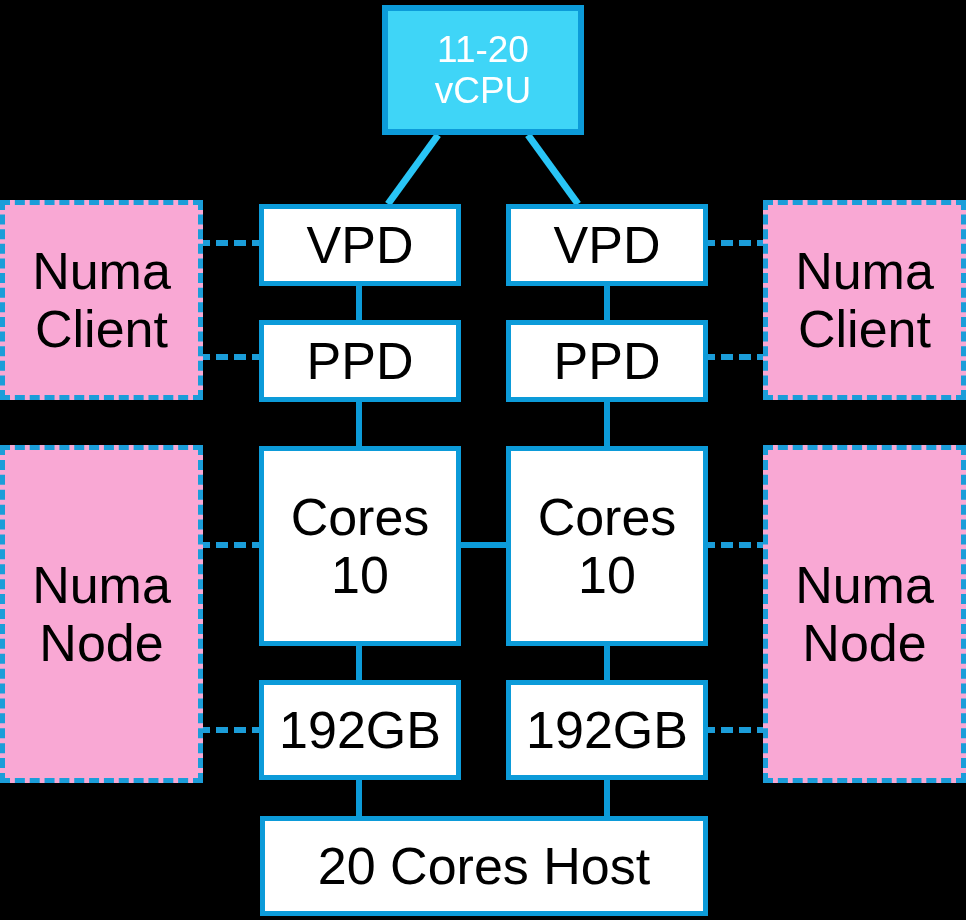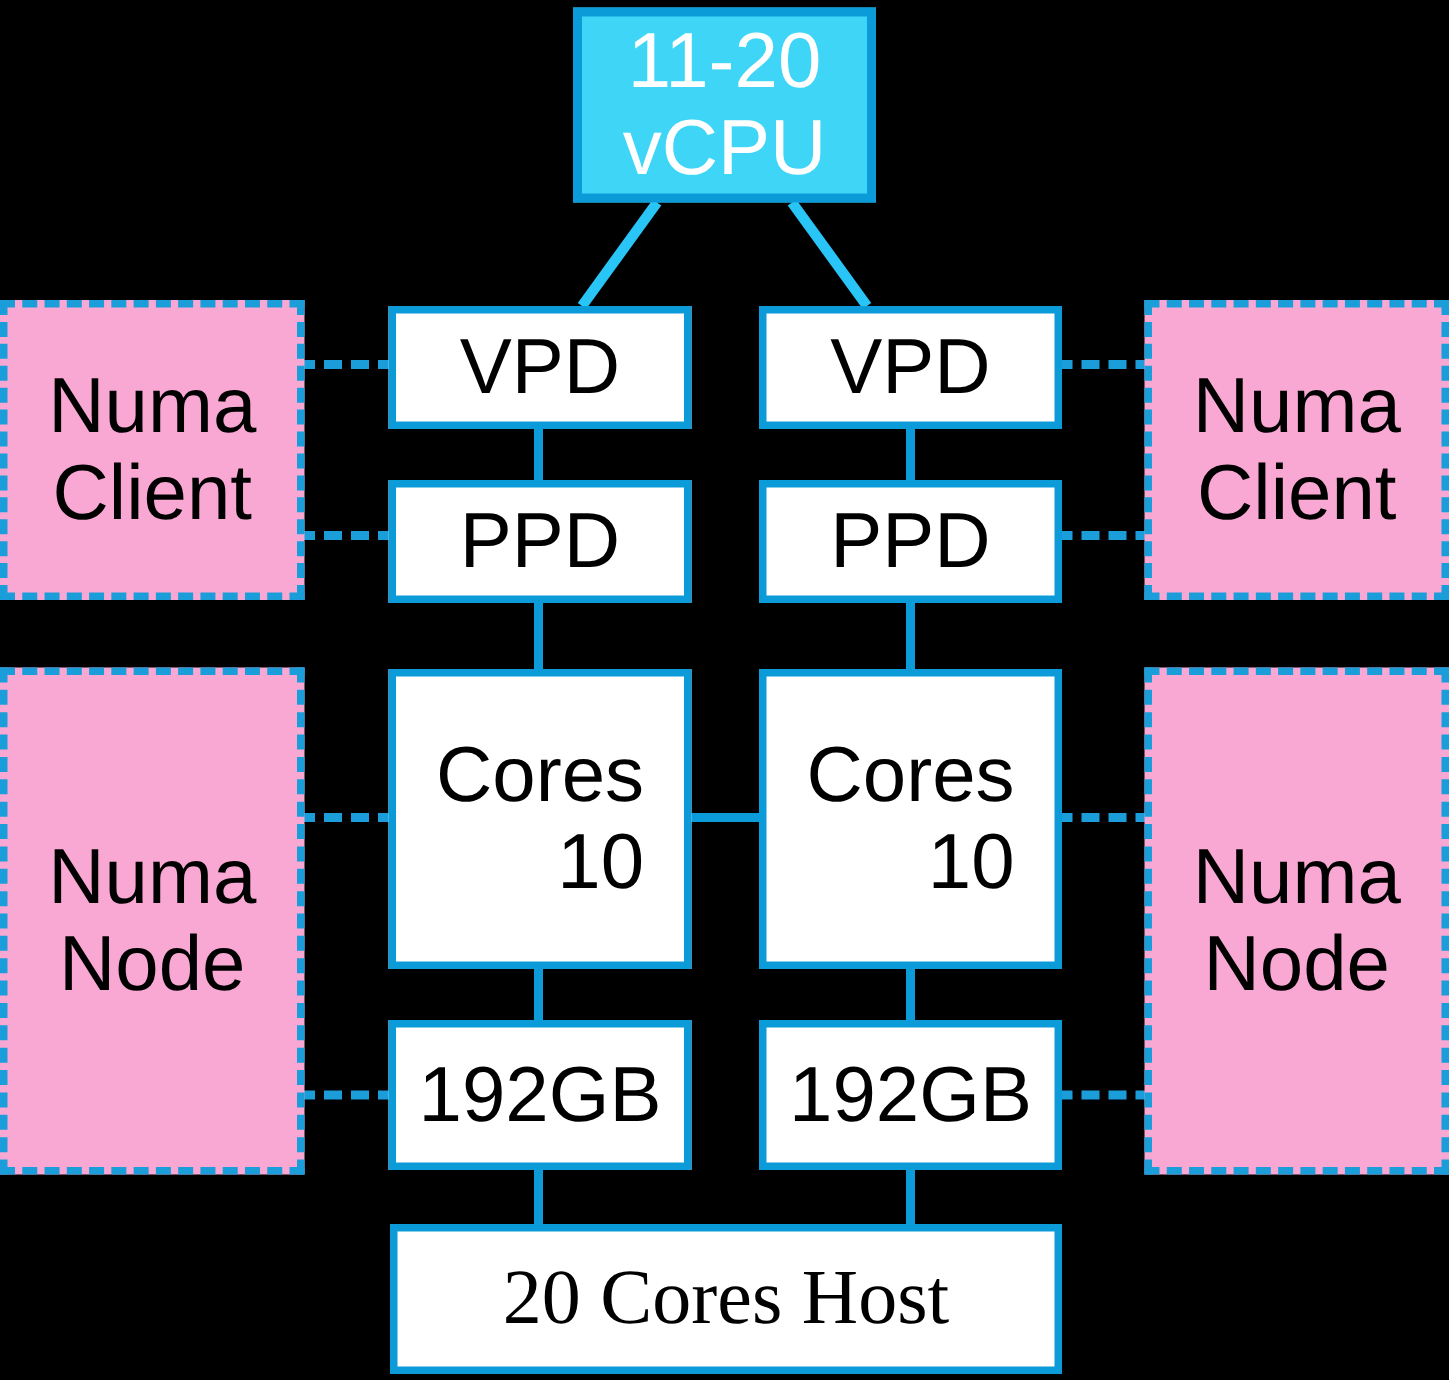--- a/index.html
+++ b/index.html
@@ -28,34 +28,33 @@
     justify-content: center;
     text-align: center;
     background: #ffffff;
     color: #000000;
     line-height: 1.12;
     white-space: pre-line;
     z-index: 3;
   }
   .node.solid {
     border: 5px solid #0C9BD9;
-    text-align: right;
   }
   .node.dashed {
     border: 5px dashed #1B9DD9;
     background: #f9a8d4;
   }
   .node.accent {
     background: #3FD5F7;
     border: 6px solid #0C9BD9;
     color: #ffffff;
   }
 
   
-  .t-xl { font-size: 52px; }
+  .t-xl { font-size: 37px; }
   .t-lg { font-size: 52px; }
 
   
   .conn {
     position: absolute;
     z-index: 1;
   }
   .conn.v-solid {
     border-left: 6px solid #0C9BD9;
   }
@@ -123,15 +122,15 @@
   <div class="node solid t-lg" style="left:259px; top:446px; width:202px; height:200px;">Cores
 10</div>
   <div class="node solid t-lg" style="left:259px; top:680px; width:202px; height:100px;">192GB</div>
 
   <div class="node solid t-lg" style="left:506px; top:204px; width:202px; height:82px;">VPD</div>
   <div class="node solid t-lg" style="left:506px; top:320px; width:202px; height:82px;">PPD</div>
   <div class="node solid t-lg" style="left:506px; top:446px; width:202px; height:200px;">Cores
 10</div>
   <div class="node solid t-lg" style="left:506px; top:680px; width:202px; height:100px;">192GB</div>
 
-  <div class="node solid t-lg" style="left:260px; top:816px; width:448px; height:100px;font-family:Liberation Serif, serif;">20 Cores Host</div>
+  <div class="node solid t-lg" style="left:260px; top:816px; width:448px; height:100px;">20 Cores Host</div>
 
 </div>
 
 </body></html>

